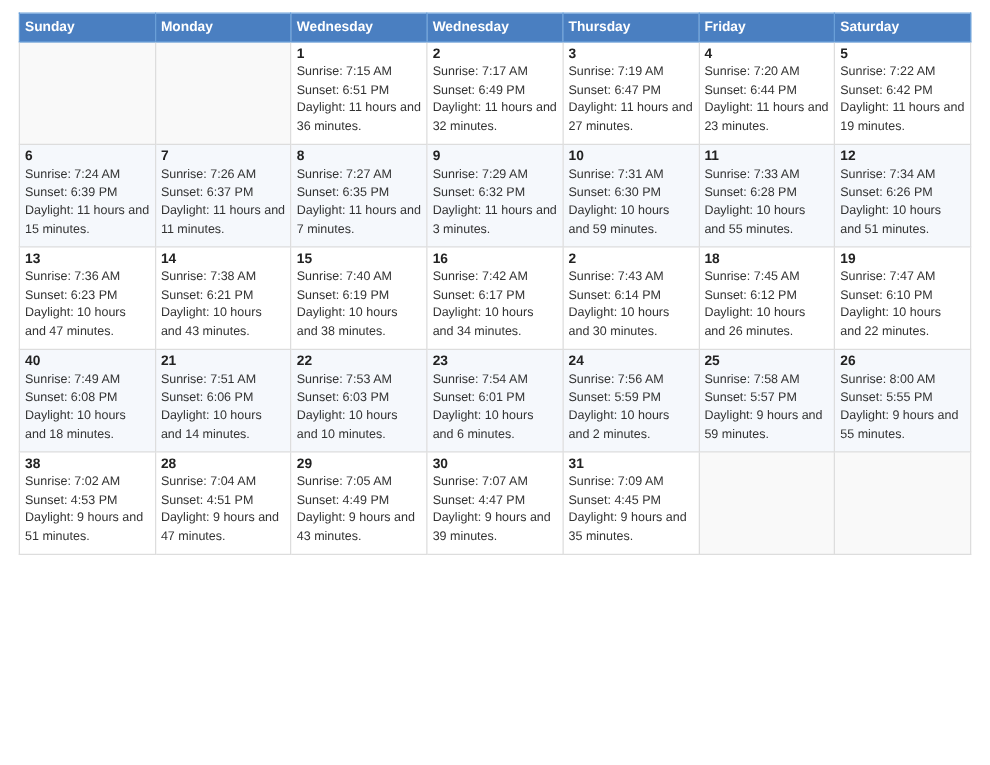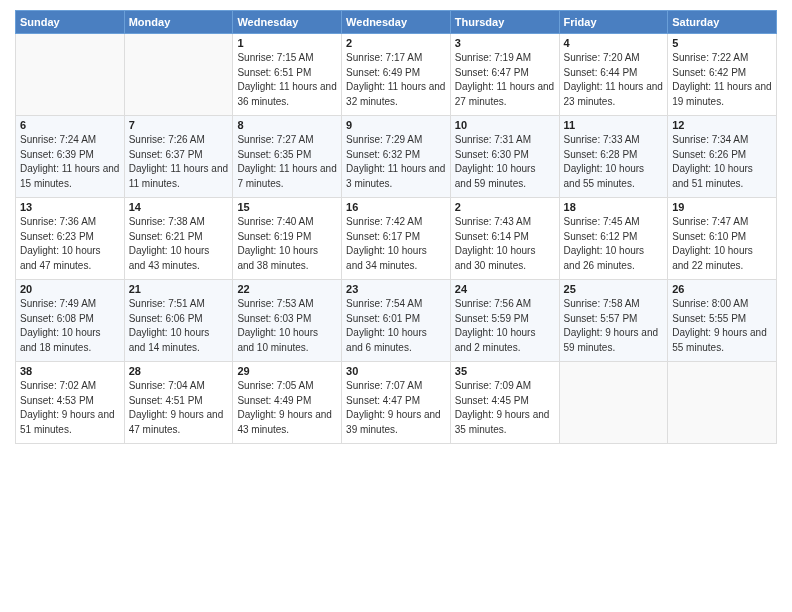--- a/index.html
+++ b/index.html
@@ -180,21 +180,21 @@
             <span class="day-number">18</span>
             <div class="day-info">Sunrise: 7:45 AM<br>Sunset: 6:12 PM<br>Daylight: 10 hours and 26 minutes.</div>
           </td>
           <td>
             <span class="day-number">19</span>
             <div class="day-info">Sunrise: 7:47 AM<br>Sunset: 6:10 PM<br>Daylight: 10 hours and 22 minutes.</div>
           </td>
         </tr>
         <tr>
           <td>
-            <span class="day-number">20</span>
+            <span class="day-number">40</span>
             <div class="day-info">Sunrise: 7:49 AM<br>Sunset: 6:08 PM<br>Daylight: 10 hours and 18 minutes.</div>
           </td>
           <td>
             <span class="day-number">21</span>
             <div class="day-info">Sunrise: 7:51 AM<br>Sunset: 6:06 PM<br>Daylight: 10 hours and 14 minutes.</div>
           </td>
           <td>
             <span class="day-number">22</span>
             <div class="day-info">Sunrise: 7:53 AM<br>Sunset: 6:03 PM<br>Daylight: 10 hours and 10 minutes.</div>
           </td>
@@ -226,21 +226,21 @@
           </td>
           <td>
             <span class="day-number">29</span>
             <div class="day-info">Sunrise: 7:05 AM<br>Sunset: 4:49 PM<br>Daylight: 9 hours and 43 minutes.</div>
           </td>
           <td>
             <span class="day-number">30</span>
             <div class="day-info">Sunrise: 7:07 AM<br>Sunset: 4:47 PM<br>Daylight: 9 hours and 39 minutes.</div>
           </td>
           <td>
-            <span class="day-number">35</span>
+            <span class="day-number">31</span>
             <div class="day-info">Sunrise: 7:09 AM<br>Sunset: 4:45 PM<br>Daylight: 9 hours and 35 minutes.</div>
           </td>
           <td class="empty-cell"></td>
           <td class="empty-cell"></td>
         </tr>
       </tbody>
   </table>
 </div>
 
 </body></html>

